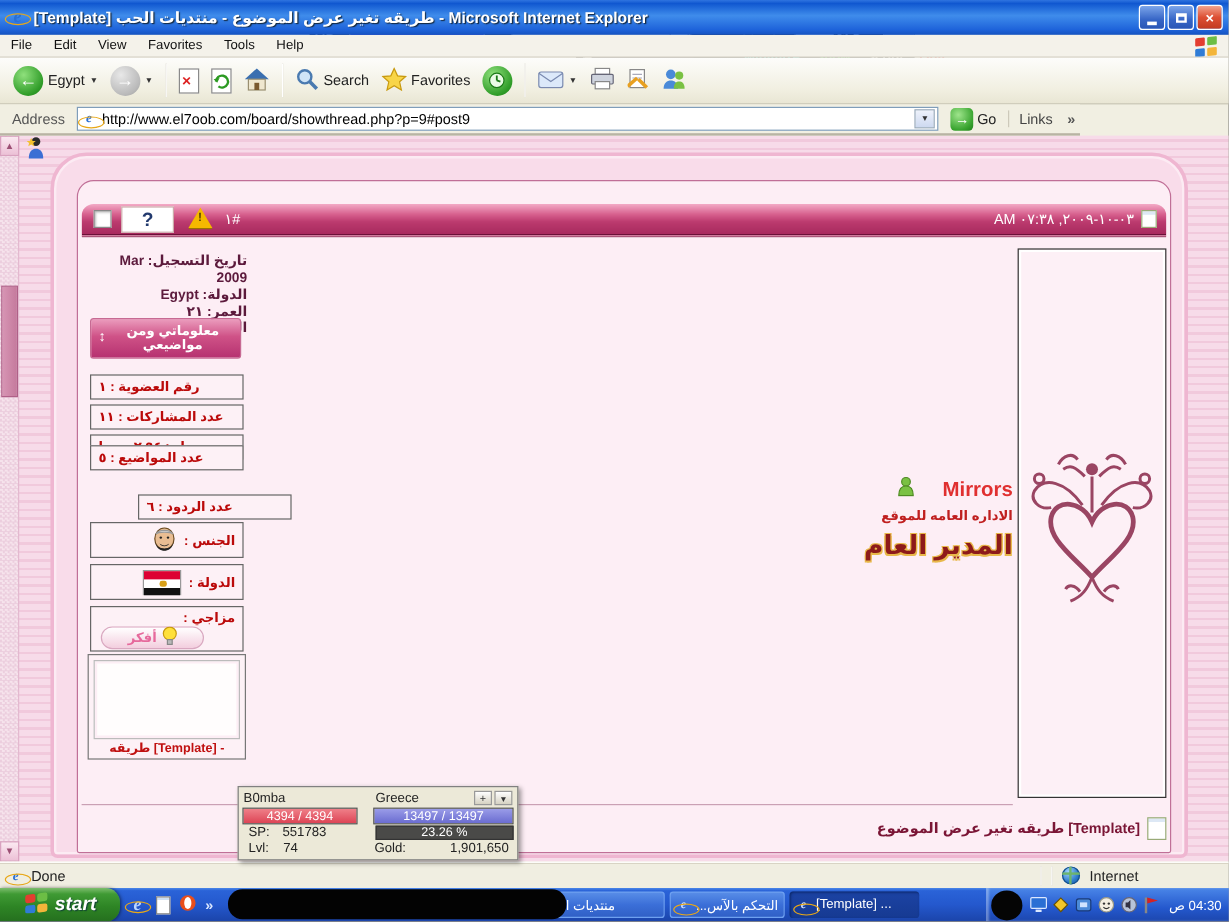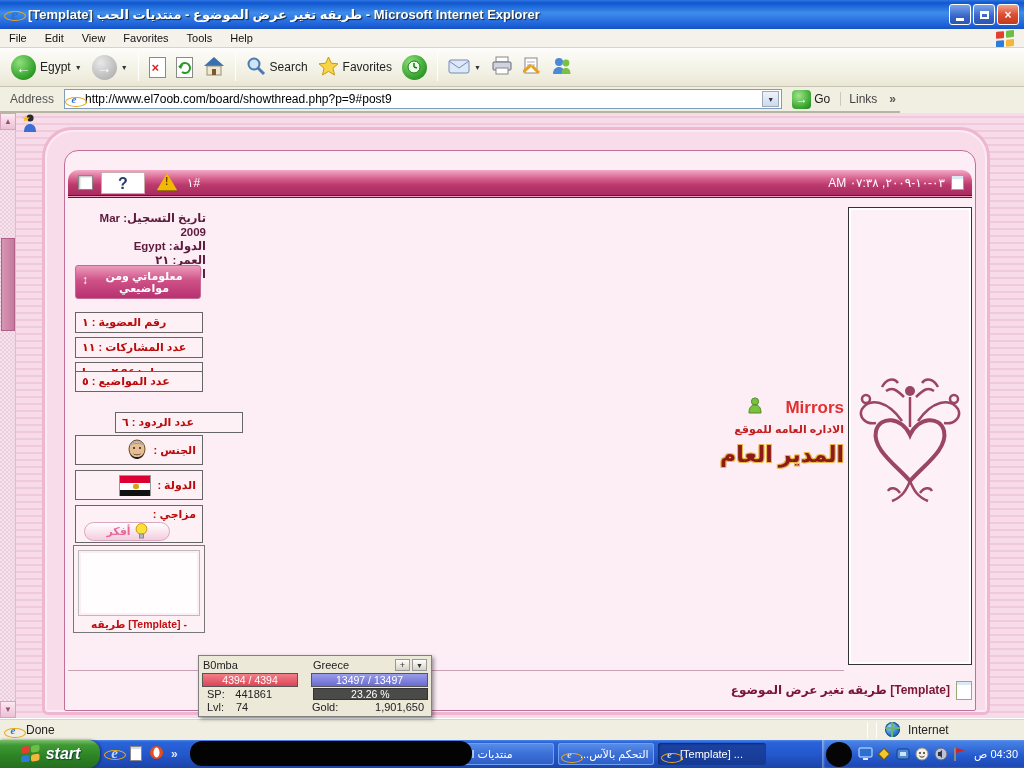--- a/index.html
+++ b/index.html
@@ -535,21 +535,21 @@
         <span class="popbtn">+</span>
         <span class="popbtn"><span class="dd">▼</span></span>
       </span>
     </div>
     <div class="poprow" style="padding:0 3px;gap:13px;">
       <span class="gbar red" style="width:97px;">4394 / 4394</span>
       <span class="gbar blue" style="width:118px;">13497 / 13497</span>
     </div>
     <div class="poprow" style="padding:1px 3px 0;">
       <span style="width:34px;padding-left:5px;">SP:</span>
-      <span style="width:76px;">441861</span>
+      <span style="width:76px;">551783</span>
       <span class="spbar" style="width:118px;margin-left:3px;">
         <span class="spfill"></span>
         <span>23.26 %</span>
       </span>
     </div>
     <div class="poprow" style="padding:1px 3px 0;">
       <span style="width:34px;padding-left:5px;">Lvl:</span>
       <span style="width:76px;">74</span>
       <span style="width:40px;">Gold:</span>
       <span style="margin-left:auto;padding-right:4px;">1,901,650</span>

